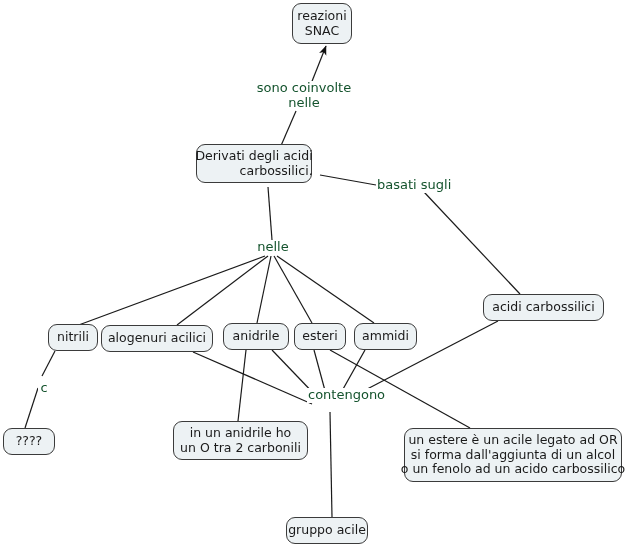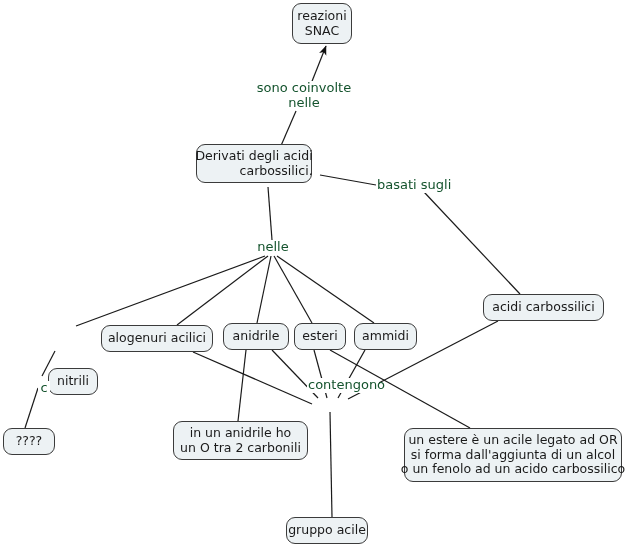--- a/index.html
+++ b/index.html
@@ -87,32 +87,32 @@
         <line x1="498" y1="321" x2="348" y2="399" stroke="#1a1a1a" stroke-width="1.2"></line>
         <line x1="330" y1="412" x2="332" y2="517" stroke="#1a1a1a" stroke-width="1.2"></line>
       </g>
   </svg>
   <div id="node-layer">
       <div class="node" style="left: 292px; top: 3px; width: 60px; height: 41px;">reazioni
 SNAC</div>
       <div class="node" style="left: 196px; top: 144px; width: 116px; height: 39px; text-align: right;">Derivati degli acidi
 carbossilici.</div>
       <div class="node" style="left: 483px; top: 294px; width: 121px; height: 27px; text-align: center;">acidi carbossilici</div>
-      <div class="node" style="left: 48px; top: 324px; width: 50px; height: 27px; margin-top: 44px;">nitrili</div>
+      <div class="node" style="left: 48px; top: 324px; width: 50px; height: 27px;">nitrili</div>
       <div class="node" style="left: 101px; top: 325px; width: 112px; height: 27px;">alogenuri acilici</div>
       <div class="node" style="left: 223px; top: 323px; width: 66px; height: 27px;">anidrile</div>
       <div class="node" style="left: 294px; top: 323px; width: 52px; height: 27px; border-radius: 8px;">esteri</div>
       <div class="node" style="left: 354px; top: 323px; width: 63px; height: 27px;">ammidi</div>
       <div class="node" style="left: 3px; top: 428px; width: 52px; height: 27px;">????</div>
       <div class="node" style="left: 173px; top: 421px; width: 135px; height: 39px; text-align: center;">in un anidrile ho
 un O tra 2 carbonili</div>
       <div class="node" style="left: 404px; top: 428px; width: 218px; height: 54px;">un estere è un acile legato ad OR
 si forma dall'aggiunta di un alcol
 o un fenolo ad un acido carbossilico</div>
       <div class="node" style="left: 286px; top: 517px; width: 82px; height: 27px;">gruppo acile</div>
       <div class="link-label" style="left: 253px; top: 81px; width: 100px;">sono coinvolte
 nelle</div>
       <div class="link-label" style="left: 376px; top: 178px; width: 72px;">basati sugli</div>
       <div class="link-label" style="left: 256px; top: 240px; width: 32px;">nelle</div>
       <div class="link-label" style="left: 38px; top: 381px; width: 10px;">c</div>
-      <div class="link-label" style="left: 307px; top: 378px; width: 70px;">contengono</div>
+      <div class="link-label" style="left: 307px; top: 388px; width: 70px;">contengono</div>
     </div>
 </div>
 
 </body></html>

